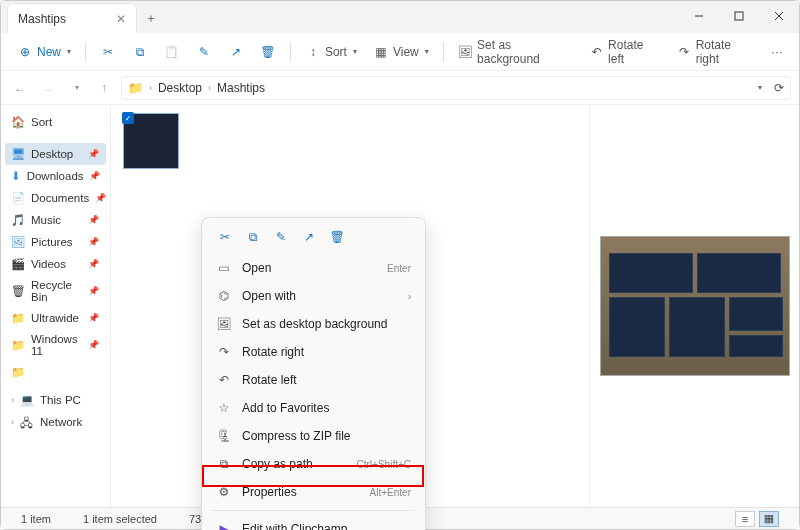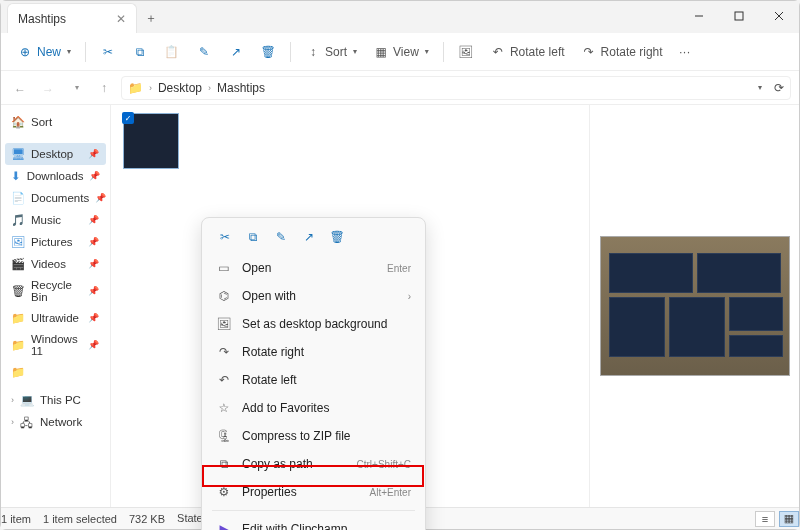--- a/index.html
+++ b/index.html
@@ -55,21 +55,21 @@
   .citem .hint { margin-left: auto; color: #888; font-size: 10px; }
   .cdiv { height: 1px; background: #e6e6e6; margin: 4px 10px; }
   .highlight { position: absolute; left: 201px; top: 360px; width: 222px; height: 22px; border: 2.5px solid #e60000; z-index: 11; pointer-events: none; }
 
   
   .preview { width: 210px; border-left: 1px solid #eee; display: flex; align-items: center; justify-content: center; padding: 8px; }
   .pvimg { width: 190px; height: 140px; background: linear-gradient(#8a7a5e,#6b5f4a); border: 1px solid #aaa; position: relative; overflow: hidden; }
   .pvimg .panel { position: absolute; background: #1b2a44; border: 1px solid #2d3d58; }
 
   
-  .status { height: 22px; border-top: 1px solid #e5e5e5; display: flex; align-items: center; padding: 0 0; gap: 12px; font-size: 11px; color: #444; background: #f8f8f8; }
+  .status { height: 22px; border-top: 1px solid #e5e5e5; display: flex; align-items: center; padding: 0 20px; gap: 32px; font-size: 11px; color: #444; background: #f8f8f8; }
   .status .right { margin-left: auto; display: flex; gap: 4px; }
   .status .vbtn { width: 20px; height: 16px; border: 1px solid #ccc; display: flex; align-items: center; justify-content: center; background: #fff; }
   .status .vbtn.sel { background: #cfe3f5; border-color: #8db4d8; }
   .green { color: #2e9c3a; font-weight: bold; }
 
   
   svg { display: block; }
 </style>
 </head>
 <body>
@@ -133,20 +133,21 @@
         <span class="caret">▾</span>
       </div>
     <div class="tbtn tgray">
         <span class="ticon">▦</span>
         <span>View</span>
         <span class="caret">▾</span>
       </div>
     <div class="tsep"></div>
     <div class="tbtn tgray">
         <span class="ticon">🖼</span>
+        <span>Set as background</span>
       </div>
     <div class="tbtn tgray">
         <span class="ticon">↶</span>
         <span>Rotate left</span>
       </div>
     <div class="tbtn tgray">
         <span class="ticon">↷</span>
         <span>Rotate right</span>
       </div>
     <div class="tbtn tgray">···</div>

